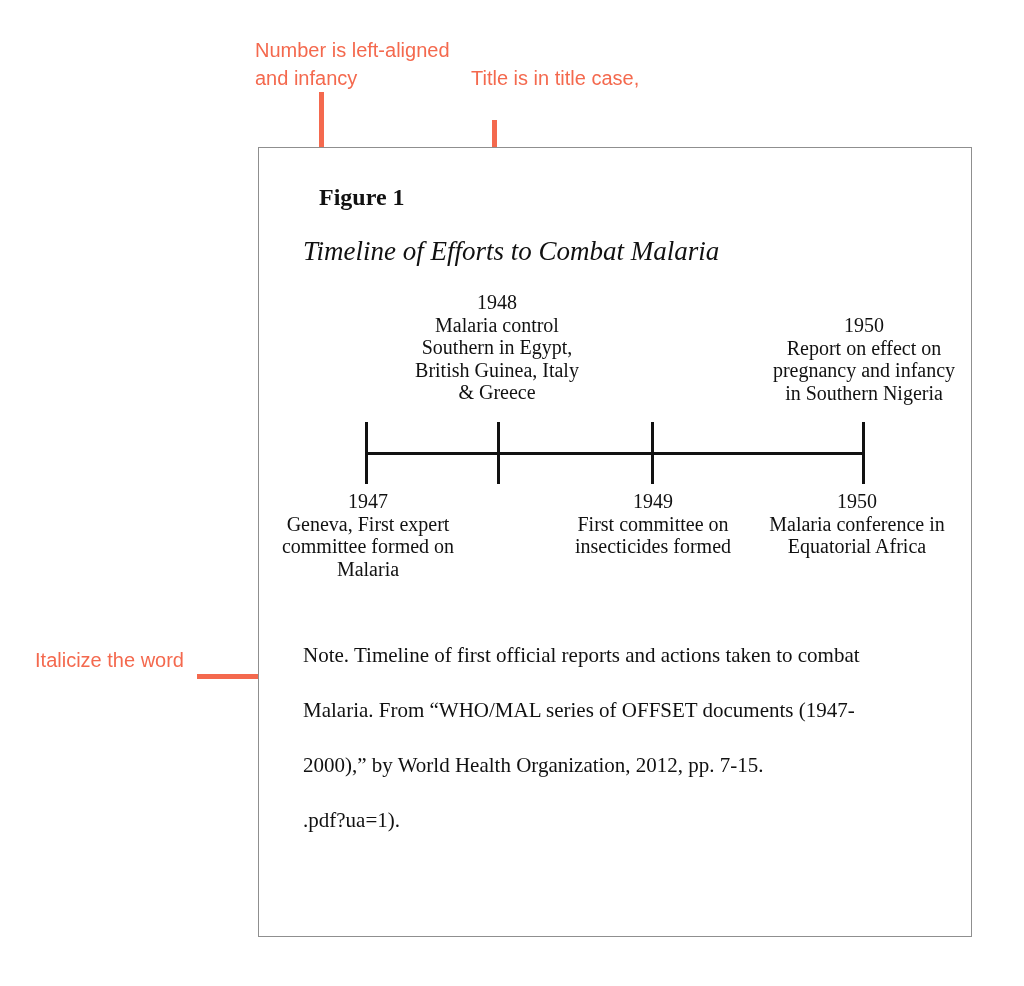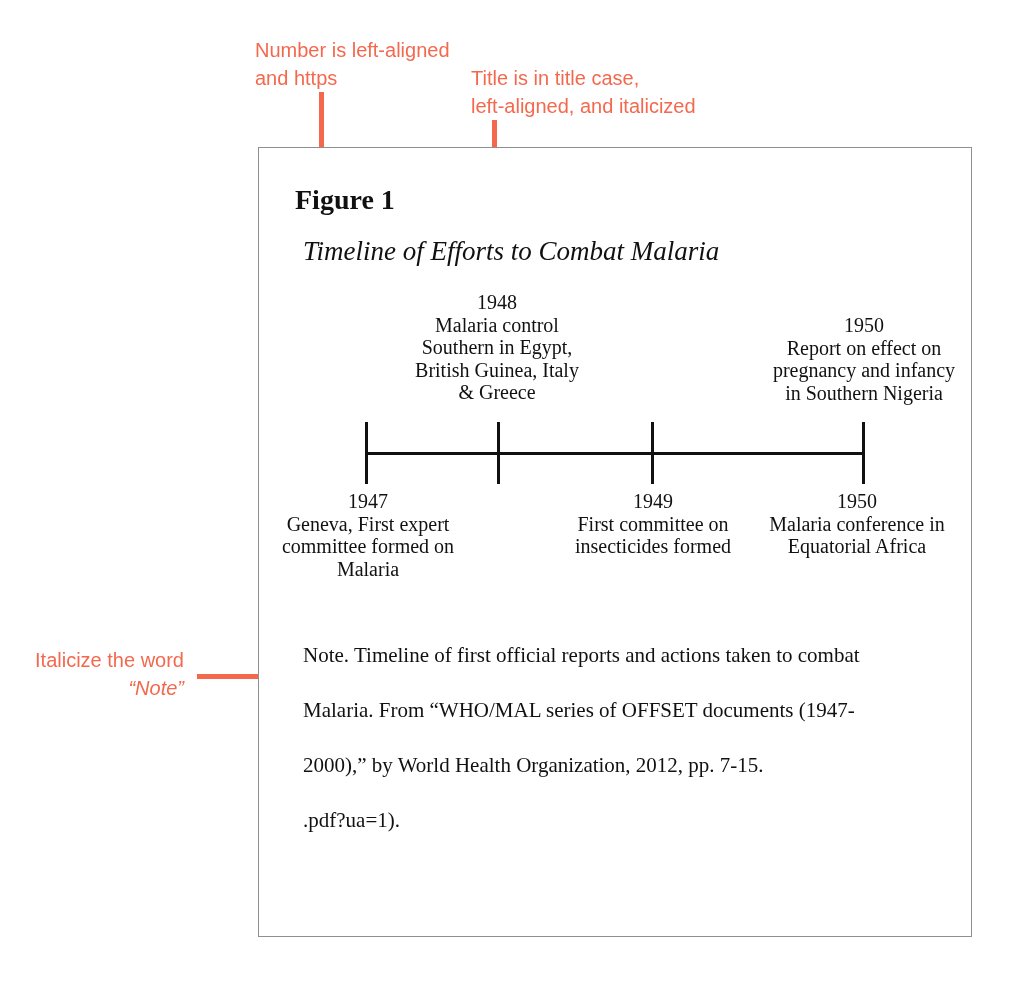--- a/index.html
+++ b/index.html
@@ -42,22 +42,22 @@
   }
   
   .figure-box {
     position: absolute;
     left: 258px; top: 147px;
     width: 712px; height: 788px;
     border: 1.5px solid #8f8f8f;
     background: #ffffff;
   }
   .fig-number {
-    position: absolute; left: 295px; top: 184px;
-    font-size: 28px; font-weight: bold;
+    position: absolute; left: 319px; top: 184px;
+    font-size: 24px; font-weight: bold;
   }
   .fig-title {
     position: absolute; left: 303px; top: 236px;
     font-size: 27px; font-style: italic;
   }
   
   .tl-line { position: absolute; background: #111111; }
   .tl-event {
     position: absolute;
     font-size: 20px; line-height: 22.5px;
@@ -73,39 +73,37 @@
   .note .note-line { height: 55px; line-height: 55px; white-space: nowrap; }
   .note .it { }
 </style>
 </head>
 <body>
 
 <div class="canvas">
 
   <div class="annot" style="left:255px; top:36px;">
     <div>Number is left-aligned</div>
-    <div>and https</div>
+    <div>and infancy</div>
   </div>
   <div class="arrow" style="left:319px; top:92px;">
     <div class="shaft-v" style="height:66px;"></div>
     <div class="head-down" style="left:-8.5px; top:58px;"></div>
   </div>
 
   <div class="annot" style="left:471px; top:64px;">
     <div>Title is in title case,</div>
-    <div>left-aligned, and italicized</div>
   </div>
   <div class="arrow" style="left:492px; top:120px;">
     <div class="shaft-v" style="height:98px;"></div>
     <div class="head-down" style="left:-8.5px; top:96px;"></div>
   </div>
 
   <div class="annot right" style="left:20px; top:646px; width:164px;">
     <div>Italicize the word</div>
-    <div class="it"><span>“</span><span>Note</span><span>”</span></div>
   </div>
   <div class="arrow" style="left:197px; top:674px;">
     <div class="shaft-h" style="width:89px;"></div>
     <div class="head-right" style="left:86px; top:-7.5px;"></div>
   </div>
 
   <div class="figure-box"></div>
 
   <div class="fig-number">Figure 1</div>
   <div class="fig-title">Timeline of Efforts to Combat Malaria</div>

